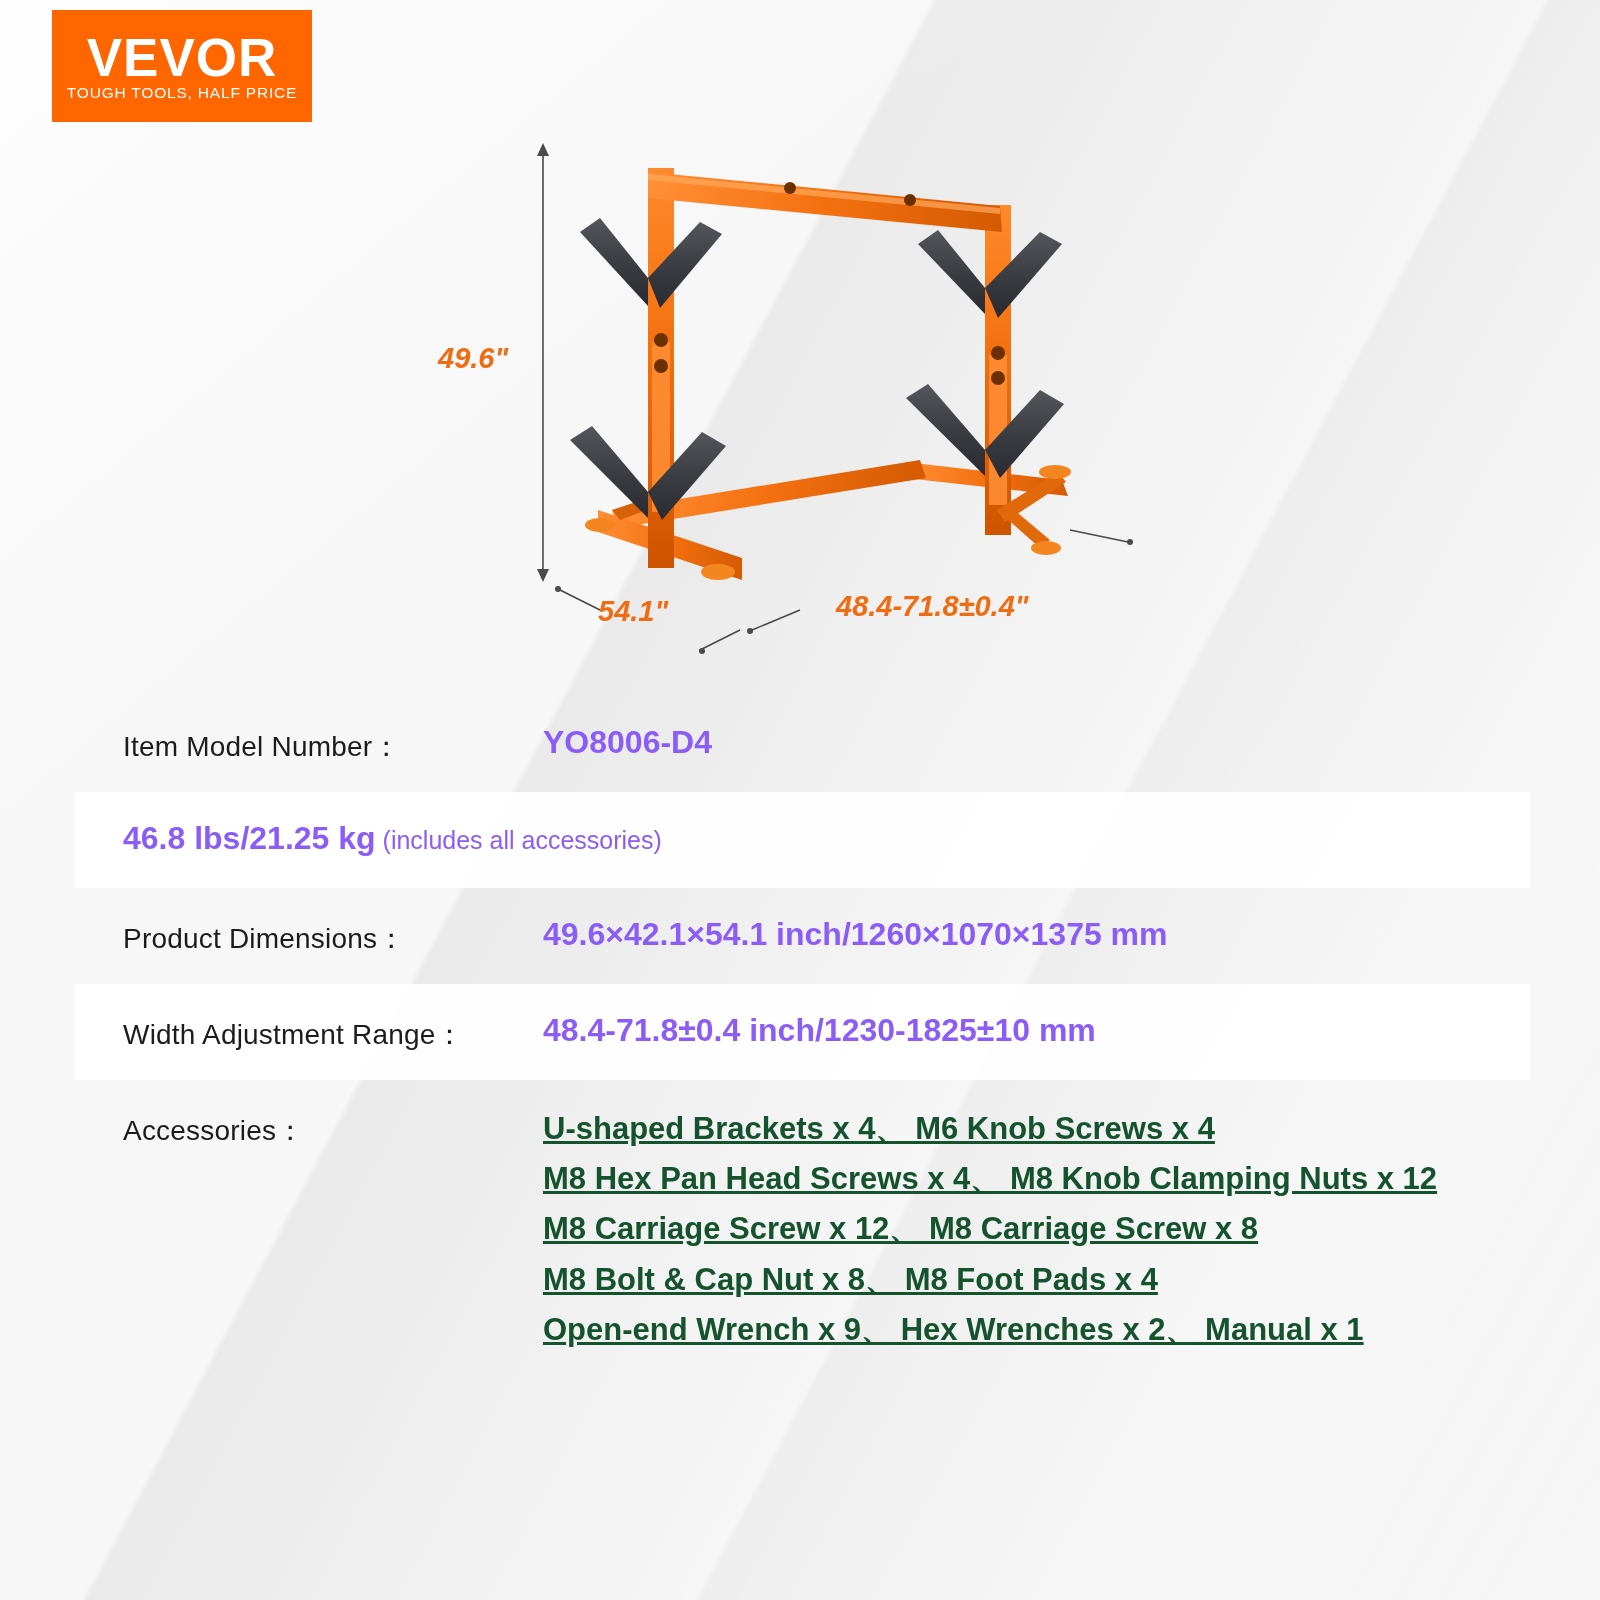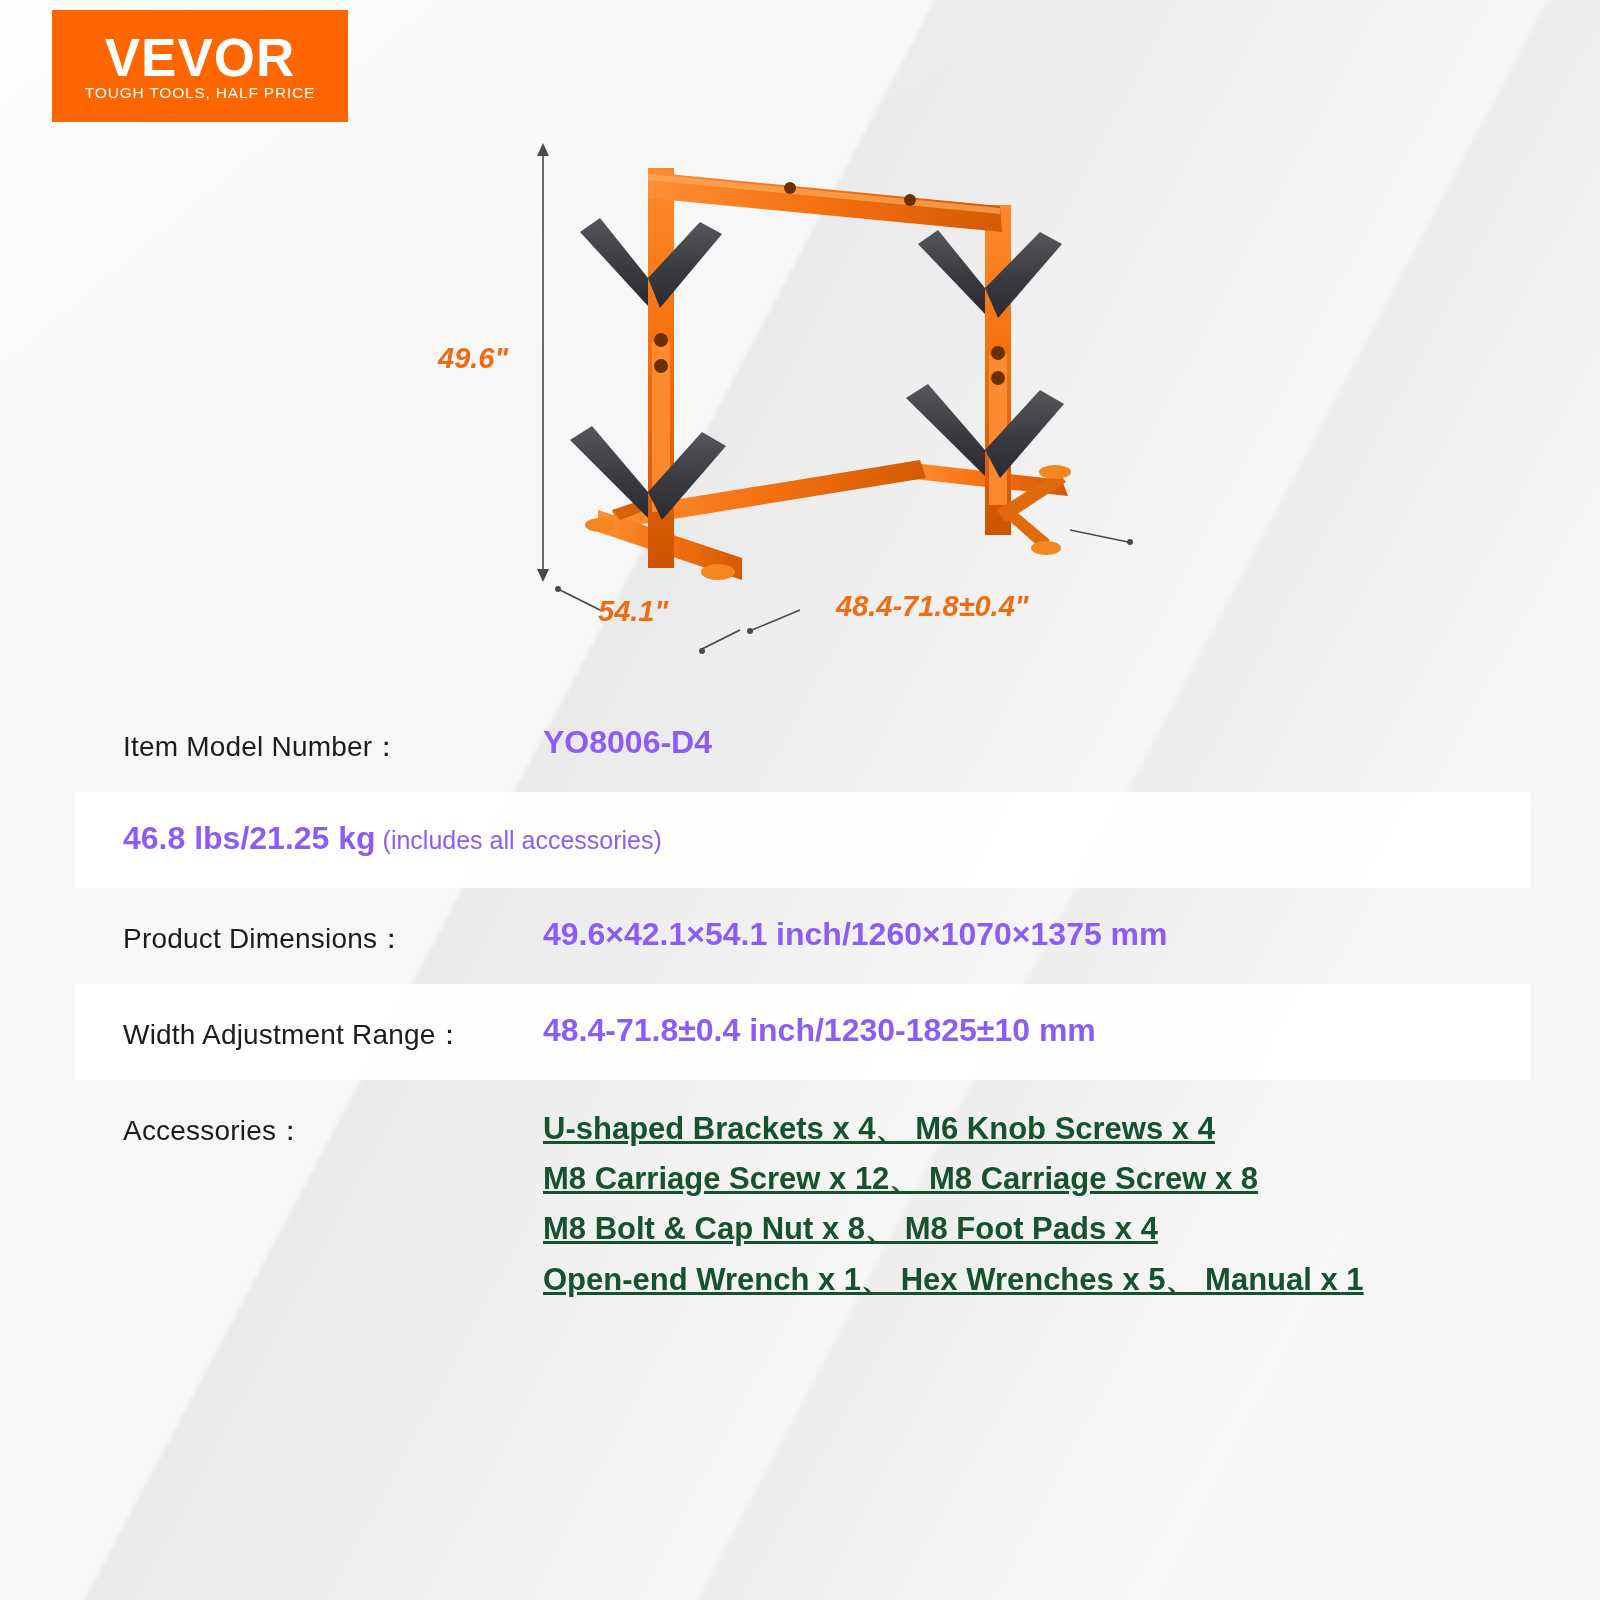--- a/index.html
+++ b/index.html
@@ -24,21 +24,21 @@
     background:
       linear-gradient(140deg, rgba(255,255,255,0.85) 0%, rgba(255,255,255,0) 30%),
       linear-gradient(300deg, rgba(255,255,255,0.6) 0%, rgba(255,255,255,0) 40%);
   }
   .page { position: relative; width: 1600px; height: 1600px; }
 
   
   .logo {
     position: absolute;
     left: 52px; top: 10px;
-    width: 296px; height: 112px;
+    width: 260px; height: 112px;
     background: #ff6600;
     display: flex; flex-direction: column;
     align-items: center; justify-content: center;
   }
   .logo-word {
     color: #ffffff;
     font-size: 53px;
     font-weight: bold;
     letter-spacing: 1px;
     line-height: 1;
@@ -242,20 +242,21 @@
       <div class="label">Width Adjustment Range：</div>
       <div class="value">
         <span>48.4-71.8±0.4 inch/1230-1825±10 mm</span>
       </div>
     </div>
 
     <div class="row accessories">
       <div class="label">Accessories：</div>
       <div class="acc-list">
         <div class="acc-line">U-shaped Brackets x 4、 M6 Knob Screws x 4</div>
+        <div class="acc-line">M8 Hex Pan Head Screws x 4、 M8 Knob Clamping Nuts x 12</div>
         <div class="acc-line">M8 Carriage Screw x 12、 M8 Carriage Screw x 8</div>
         <div class="acc-line">M8 Bolt &amp; Cap Nut x 8、 M8 Foot Pads x 4</div>
-        <div class="acc-line">Open-end Wrench x 1、 Hex Wrenches x 5、 Manual x 1</div>
+        <div class="acc-line">Open-end Wrench x 9、 Hex Wrenches x 2、 Manual x 1</div>
       </div>
     </div>
 
   </div>
 </div>
 
 </body></html>

